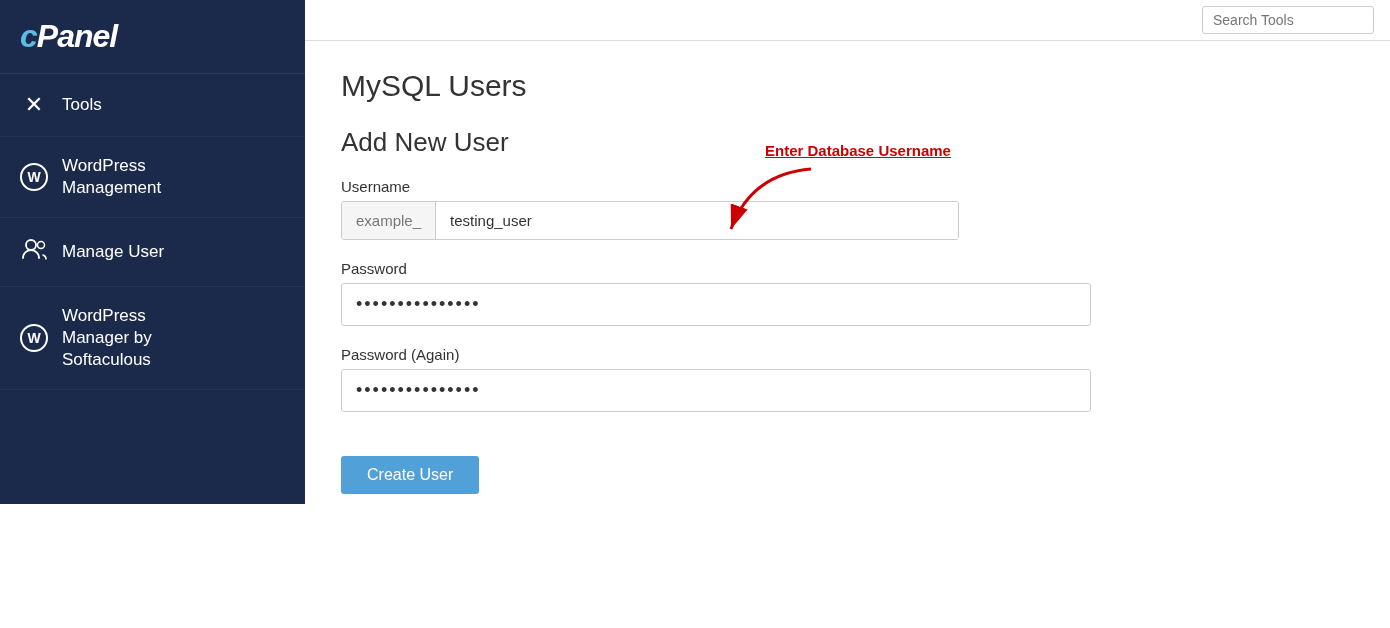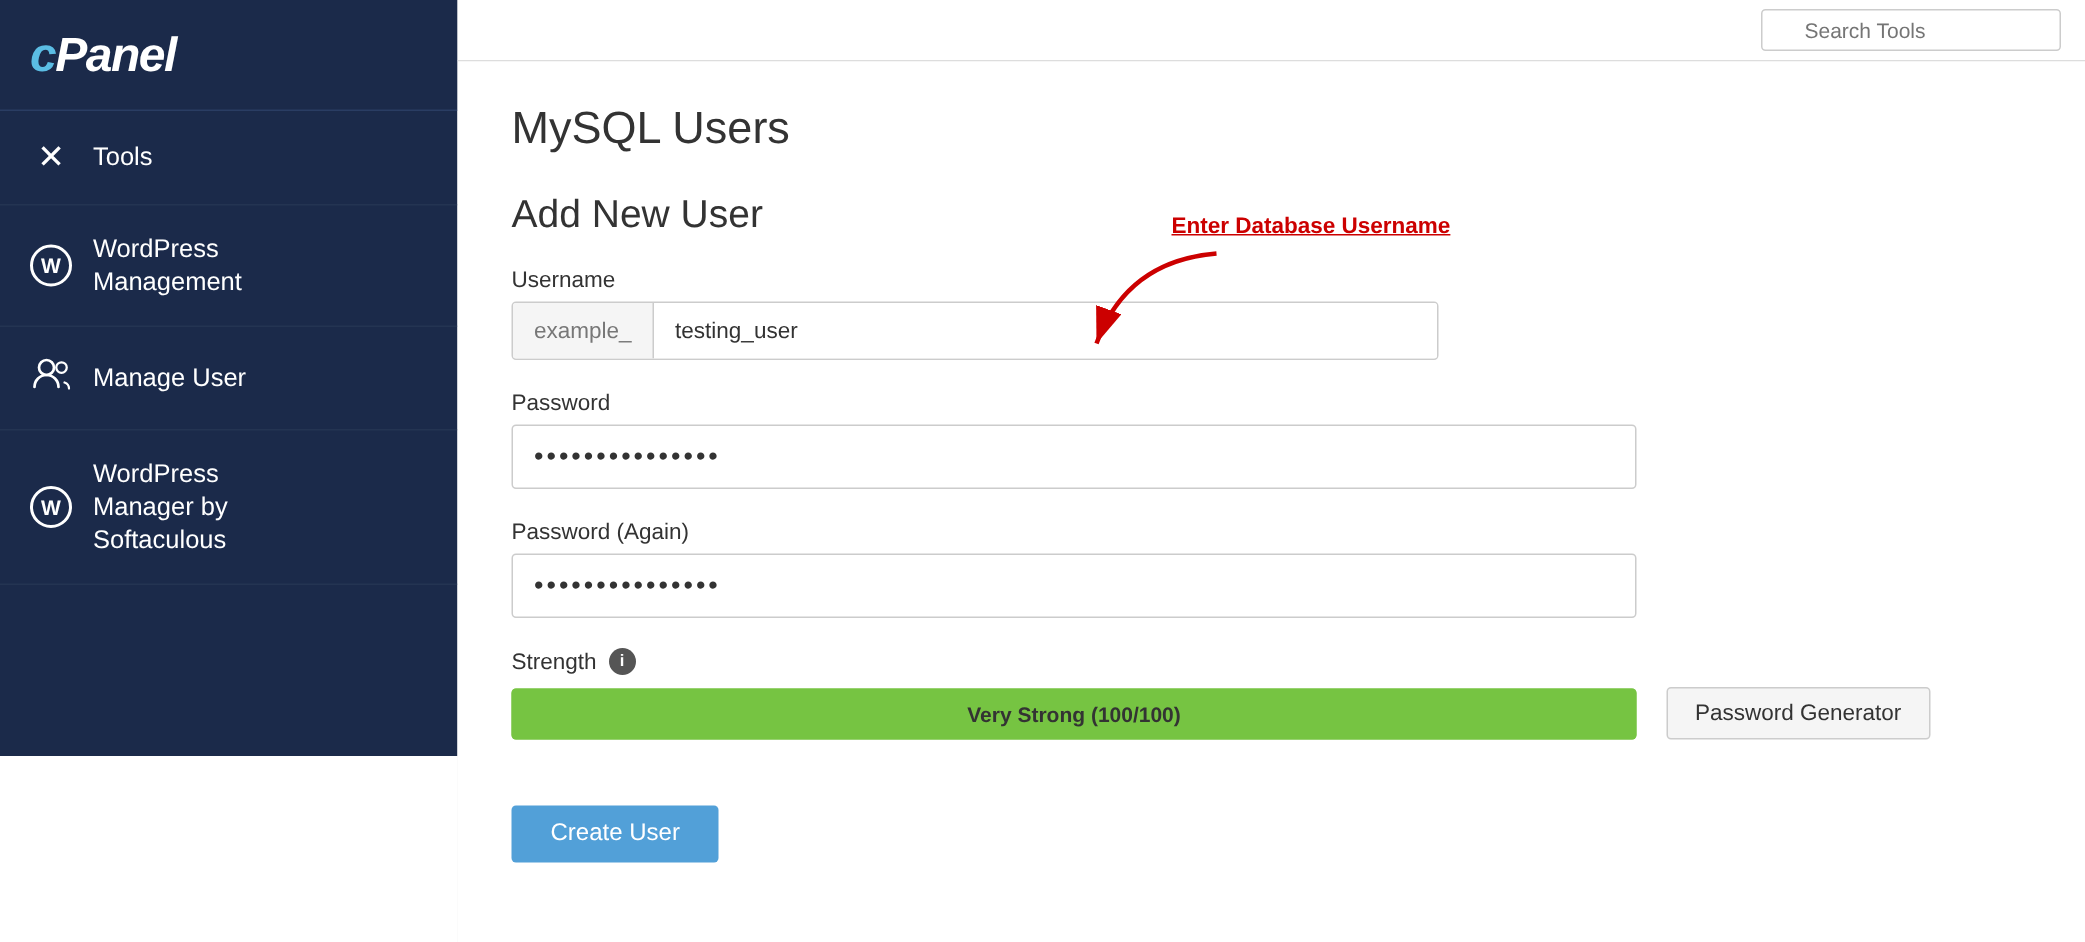--- a/index.html
+++ b/index.html
@@ -76,23 +76,23 @@
       padding: 6px 16px;
       display: flex;
       justify-content: flex-end;
       align-items: center;
       min-height: 38px;
     }
 
     #search-tools-input {
       border: 1px solid #ccc;
       border-radius: 3px;
-      padding: 5px 28px;
+      padding: 5px 10px;
       font-size: 14px;
-      width: 200px;
+      width: 172px;
       color: #555;
       background: #fff;
     }
 
     
     #content {
       padding: 28px 36px;
       flex: 1;
       overflow-y: auto;
       background: #fff;
@@ -307,21 +307,21 @@
   </div>
 
   <div id="content">
     <h1 id="page-title">MySQL Users</h1>
     <h2 id="section-title">Add New User</h2>
 
     
     <div class="form-group" style="position:relative;">
       <label class="form-label">Username</label>
 
-      <div style="position:absolute; top:-36px; left:440px;">
+      <div style="position:absolute; top:-36px; left:424px;text-decoration:underline;">
         <span id="annotation-link" style="position:static; color:#cc0000; font-weight:bold; font-size:15px; text-decoration:underline; cursor:pointer;">Enter Database Username</span>
       </div>
 
       <div style="position:absolute; top:-14px; left:360px; pointer-events:none; z-index:5;">
         <svg width="120" height="80" viewBox="0 0 120 80">
           <defs>
             <marker id="arrowhead" markerWidth="8" markerHeight="6" refX="8" refY="3" orient="auto">
               <polygon points="0 0, 8 3, 0 6" fill="#cc0000"></polygon>
             </marker>
           </defs>
@@ -341,30 +341,17 @@
       <input type="password" class="password-input" value="testpassword123" style="">
     </div>
 
     
     <div class="form-group">
       <label class="form-label">Password (Again)</label>
       <input type="password" class="password-input" value="testpassword123" style="">
     </div>
 
     
-    <div class="form-group">
-      <div class="strength-label-row">
-        <span class="strength-label">Strength</span>
-        <span class="info-icon">i</span>
-      </div>
-      <div class="strength-bar-row">
-        <div class="strength-bar-container">
-          <div class="strength-bar-fill"></div>
-          <span class="strength-bar-text">Very Strong (100/100)</span>
-        </div>
-        <button class="password-generator-btn">Password Generator</button>
-      </div>
-    </div>
 
     
     <button class="create-user-btn">Create User</button>
   </div>
 </div>
 
 </body></html>

